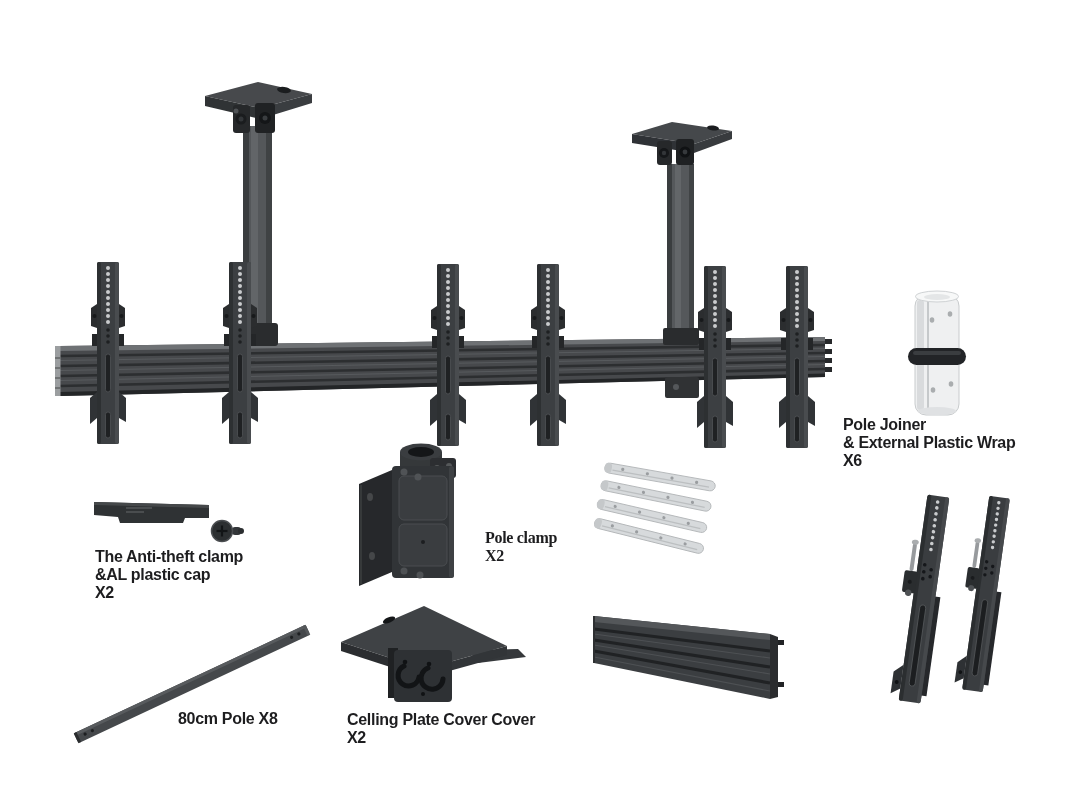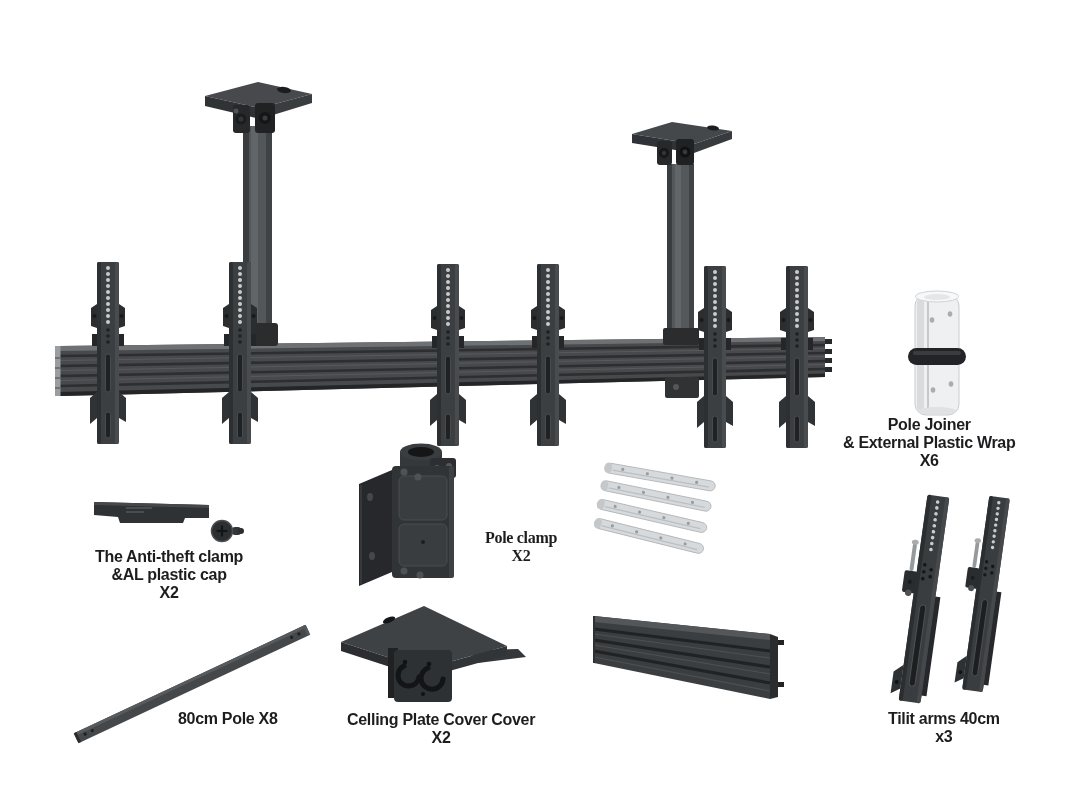--- a/index.html
+++ b/index.html
@@ -1,18 +1,18 @@
 <!DOCTYPE html>
 <html><head>
 <meta charset="utf-8">
 <style>
   * { margin:0; padding:0; box-sizing:border-box; }
   html,body { width:1080px; height:810px; background:#ffffff; overflow:hidden; }
   .stage { position:relative; width:1080px; height:810px; background:#ffffff;
-           font-family:"Liberation Sans", sans-serif;text-align:center; }
+           font-family:"Liberation Sans", sans-serif; }
   .stage > svg { position:absolute; left:0; top:0; }
   .label { position:absolute; color:#1d1d1f; font-weight:700; font-size:16px;
            line-height:18px; letter-spacing:-0.3px; white-space:nowrap; }
   .label span { display:block; }
 </style>
 </head>
 <body>
 
 <div class="stage">
 
@@ -296,18 +296,14 @@
 <div class="label" style="left:178px; top:710px;">
   <span>80cm Pole X8</span>
 </div>
 
 <div class="label" style="left:347px; top:711px;">
   <span>Celling Plate Cover Cover</span>
   <span>X2</span>
 </div>
 
 
-<div class="label" style="left:888px; top:710px;">
-  <span>Tilit arms 40cm</span>
-  <span>x3</span>
-</div>
 
 </div>
 
 </body></html>

